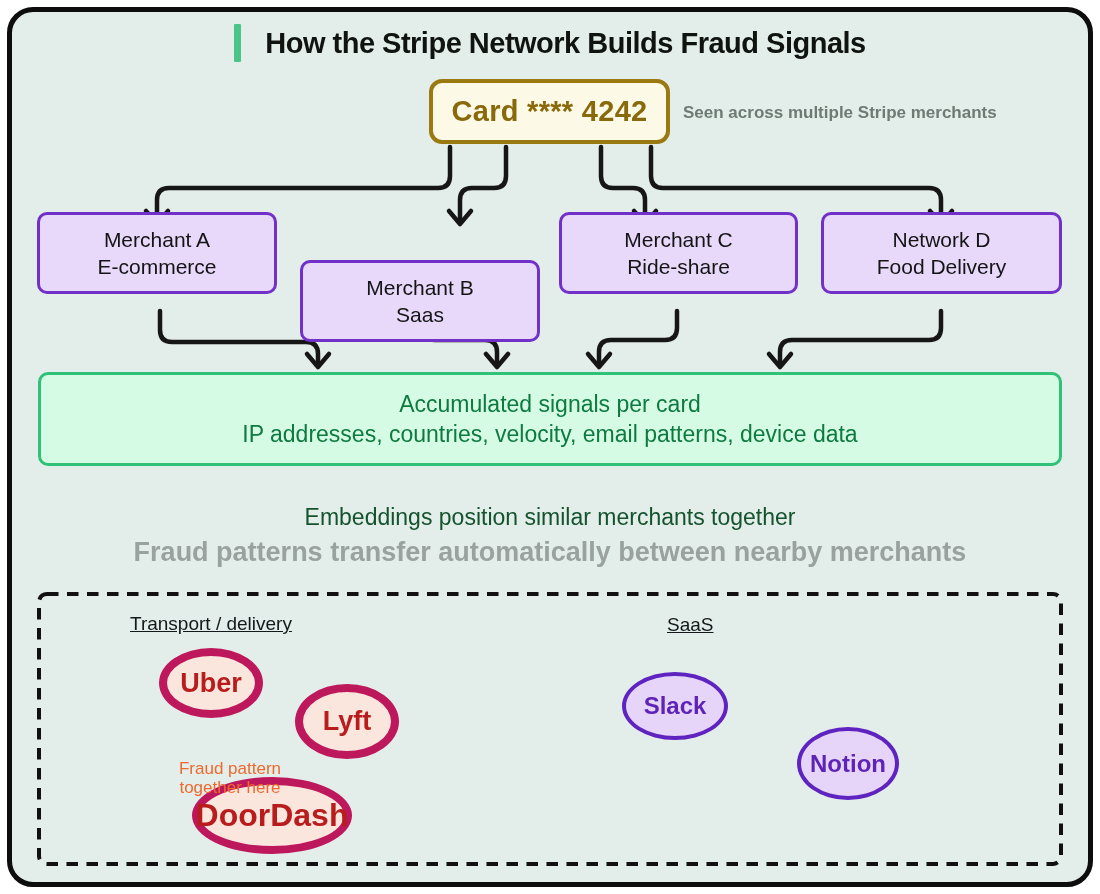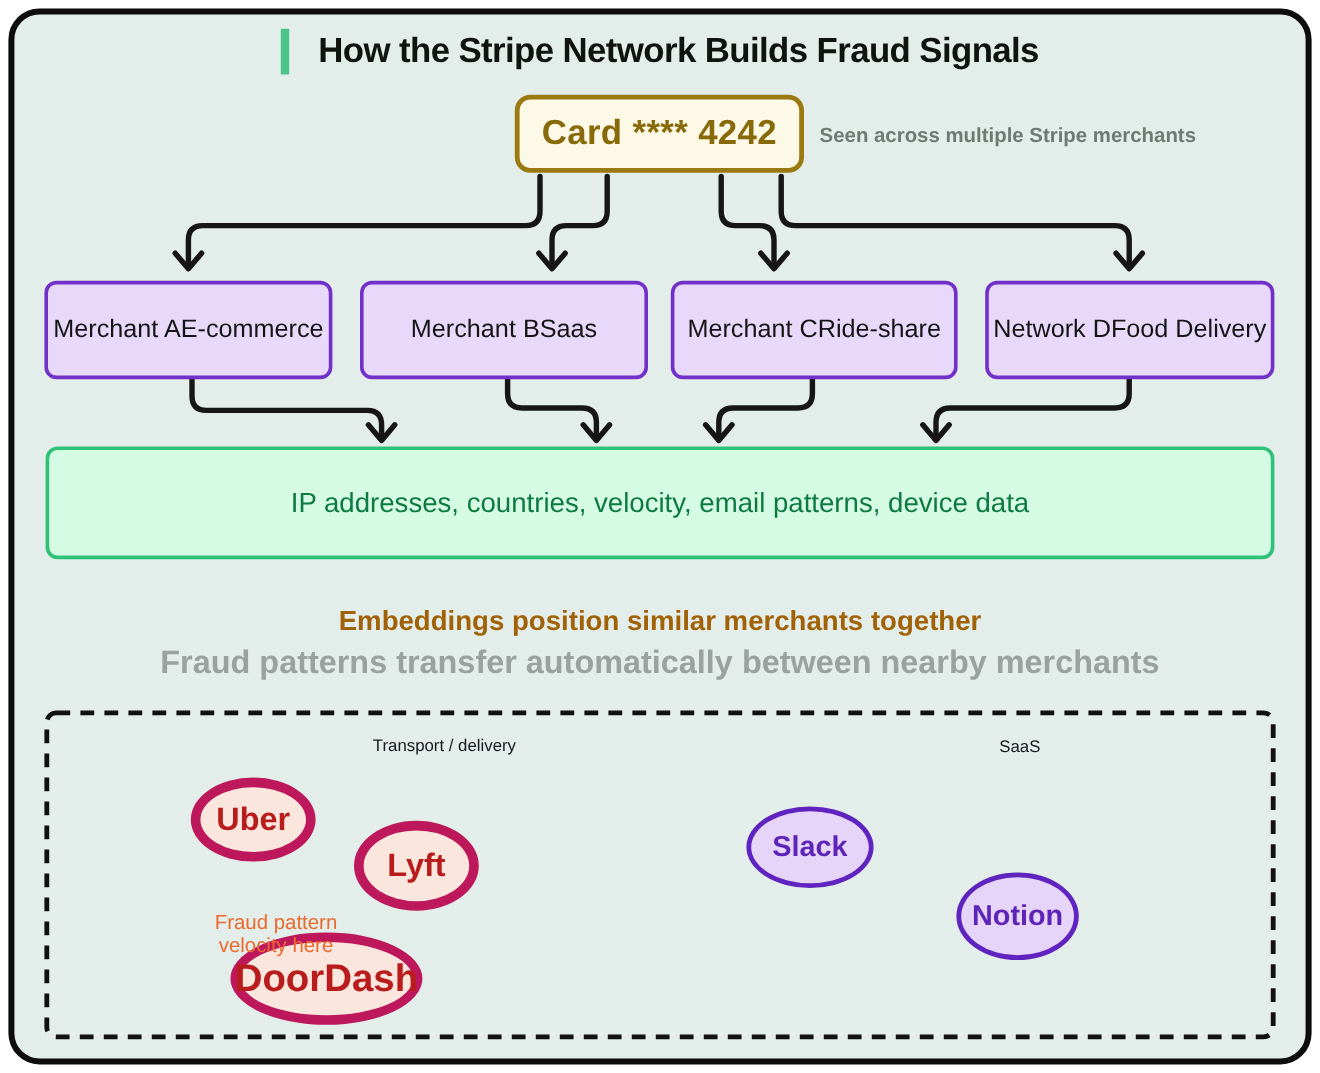--- a/index.html
+++ b/index.html
@@ -55,60 +55,61 @@
     position: absolute;
     left: 683px; top: 103px;
     font-size: 17px; font-weight: 700; color: #6e7a74;
   }
   svg.overlay {
     position: absolute; left: 0; top: 0;
     width: 1100px; height: 894px;
   }
   .merchant {
     position: absolute;
-    top: 234px; height: 82px;
+    top: 212px; height: 82px;
     background: #e8d9fa;
     border: 3px solid #7130c8;
     border-radius: 10px;
-    display: flex; flex-direction: row;
+    display: flex; flex-direction: column;
     align-items: center; justify-content: center;
     line-height: 1.3;
   }
   .merchant span { font-size: 21px; color: #141414; }
   .m-a { left: 37px;  width: 240px; }
-  .m-b { left: 300px; width: 240px; }
+  .m-b { left: 300px; width: 240px; margin-top: 48px; }
   .m-c { left: 559px; width: 239px; }
   .m-d { left: 821px; width: 241px; }
   .signals {
     position: absolute;
     left: 38px; top: 372px;
     width: 1024px; height: 94px;
     background: #d6fbe5;
     border: 3px solid #2fc177;
     border-radius: 10px;
     display: flex; flex-direction: column;
     align-items: center; justify-content: center;
     gap: 3px;
     color: #0d7a3f;
   }
   .signals .line { font-size: 23px; font-weight: 500; }
   .emb-heading {
     position: absolute; left: 0; right: 0; top: 504px;
     text-align: center;
-    font-size: 23px; font-weight: 700; color: #a16207;
+    font-size: 23px; font-weight: 400; color: #14532d;
   }
   .emb-sub {
     position: absolute; left: 0; right: 0; top: 537px;
     text-align: center;
     font-size: 27px; font-weight: 700; color: #99a29e;
   }
   .cluster-label {
     position: absolute;
-    font-size: 14px; font-weight: 500; color: #15181b;
-    text-align: right;
+    font-size: 19px; font-weight: 500; color: #15181b;
+    text-align: left;
+    text-decoration: underline;
   }
   .lbl-transport { left: 130px; top: 613px; width: 300px; }
   .lbl-saas { left: 667px; top: 614px; width: 200px; }
   .bubble {
     position: absolute;
     border-radius: 50%;
     display: flex; align-items: center; justify-content: center;
   }
   .bubble.terracotta {
     background: #fae6dd;
@@ -193,20 +194,21 @@
   <div class="merchant m-c">
     <span>Merchant C</span>
     <span>Ride-share</span>
   </div>
   <div class="merchant m-d">
     <span>Network D</span>
     <span>Food Delivery</span>
   </div>
 
   <div class="signals">
+    <div class="line">Accumulated signals per card</div>
     <div class="line">IP addresses, countries, velocity, email patterns, device data</div>
   </div>
 
   <div class="emb-heading">Embeddings position similar merchants together</div>
   <div class="emb-sub">Fraud patterns transfer automatically between nearby merchants</div>
 
   <div class="cluster-label lbl-transport">Transport / delivery</div>
   <div class="cluster-label lbl-saas">SaaS</div>
 
   <div class="bubble terracotta b-uber">
@@ -214,21 +216,21 @@
   </div>
   <div class="bubble terracotta b-lyft">
     <span>Lyft</span>
   </div>
   <div class="bubble terracotta b-doordash">
     <span>DoorDash</span>
   </div>
 
   <div class="fraud-note">
     <span>Fraud pattern</span>
-    <span>velocity here</span>
+    <span>together here</span>
   </div>
 
   <div class="bubble violet b-slack">
     <span>Slack</span>
   </div>
   <div class="bubble violet b-notion">
     <span>Notion</span>
   </div>
 </div>
 

